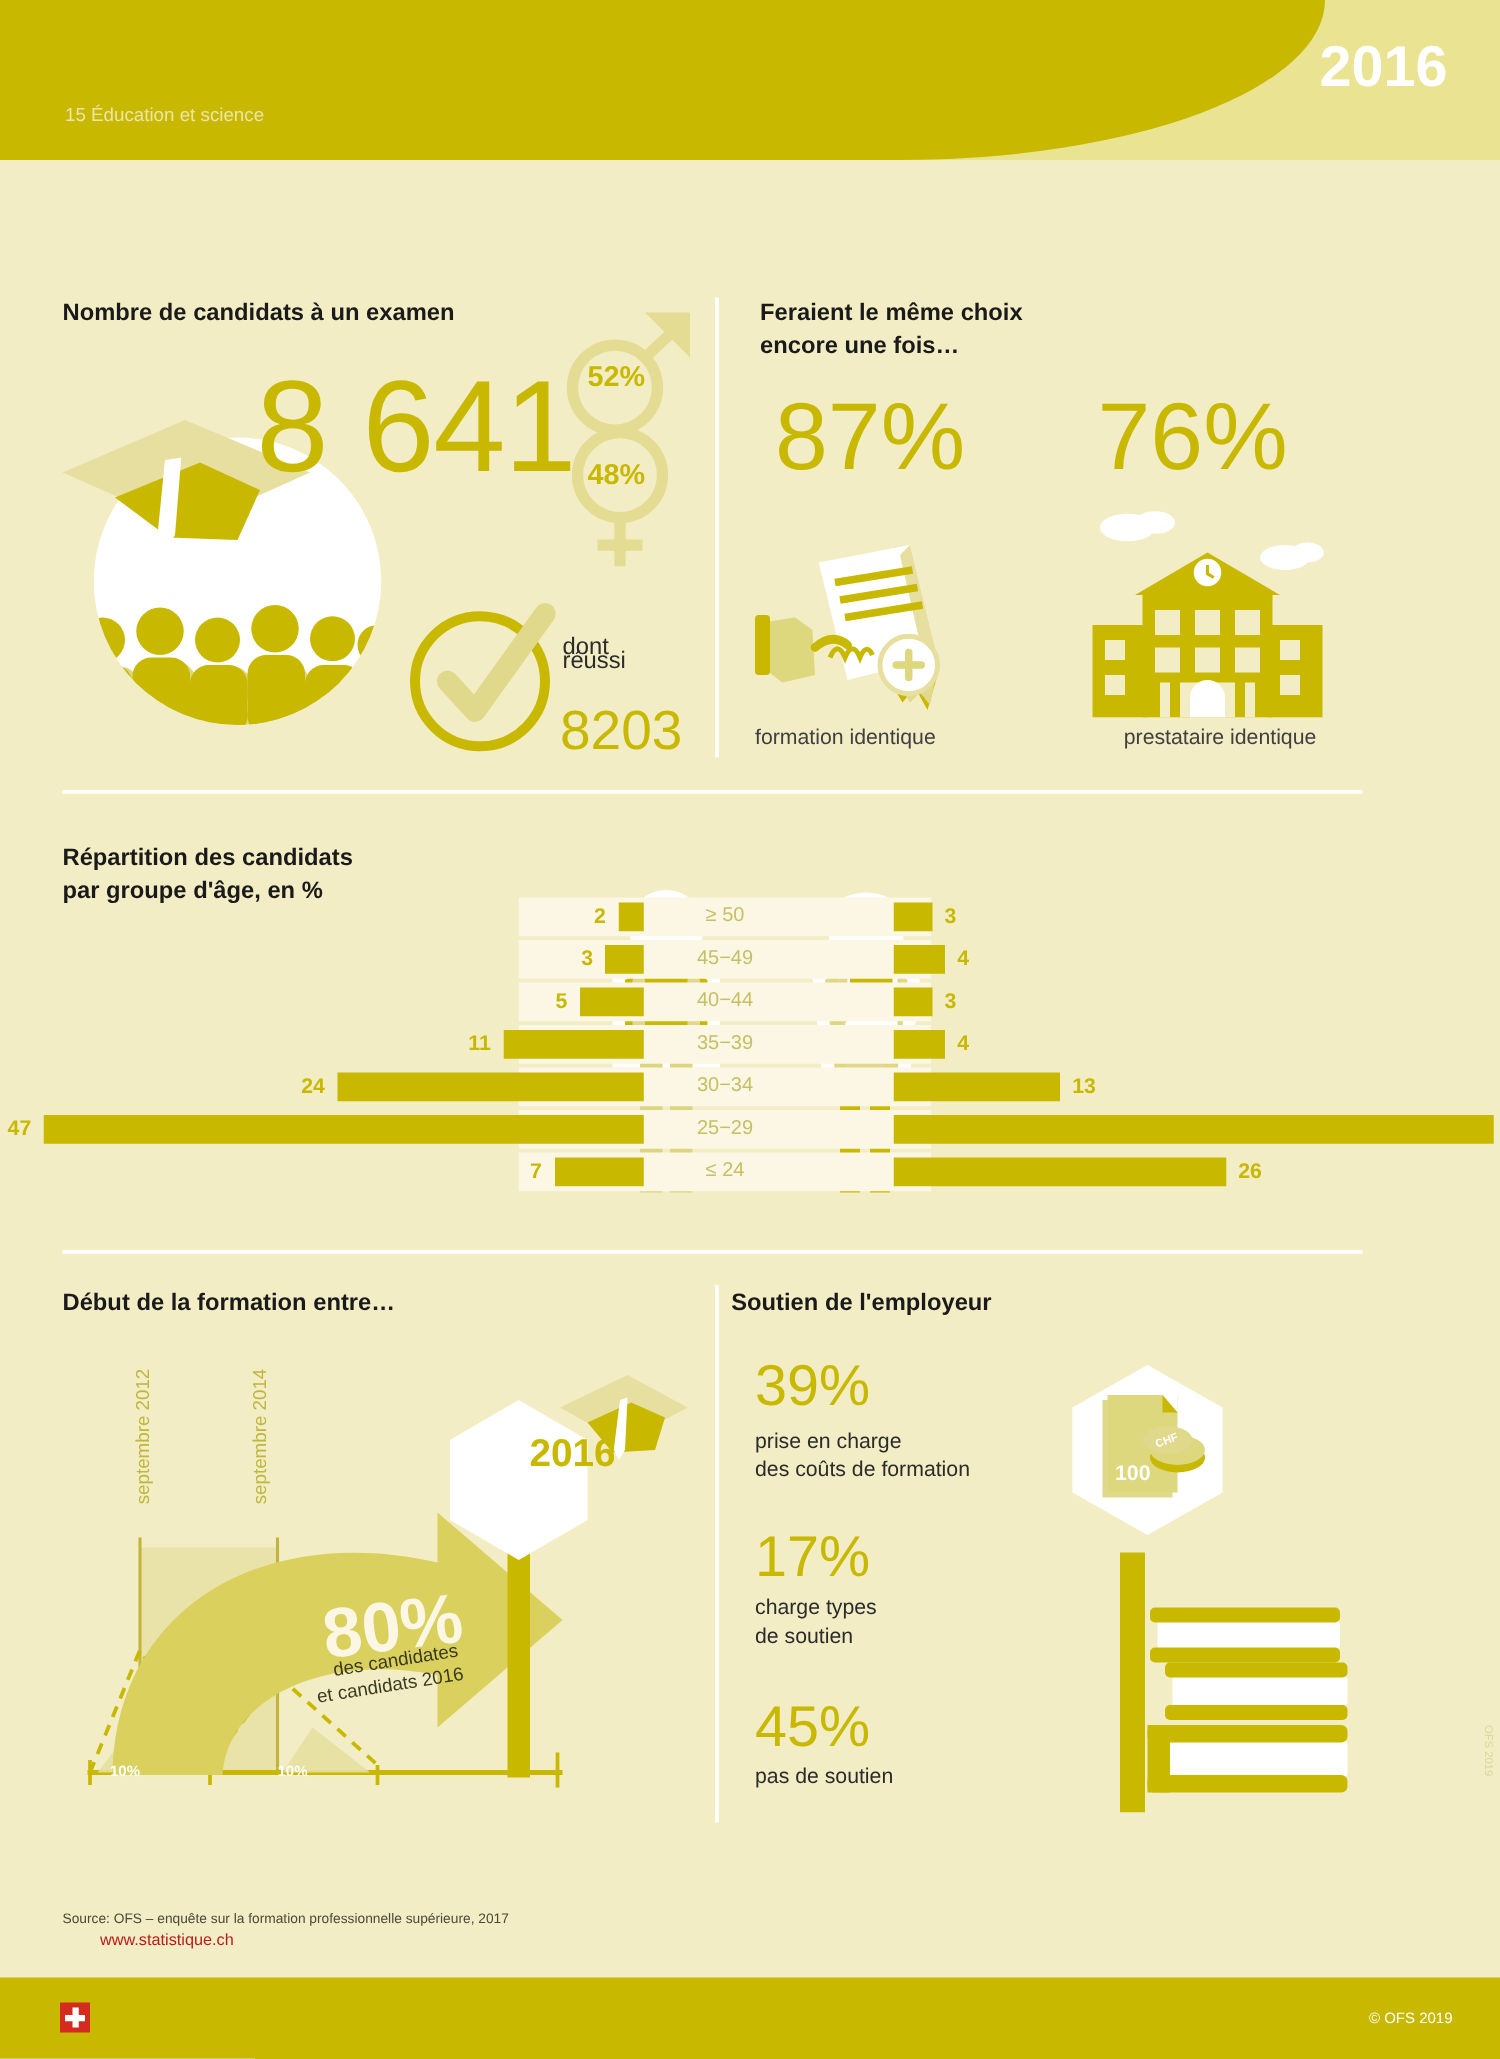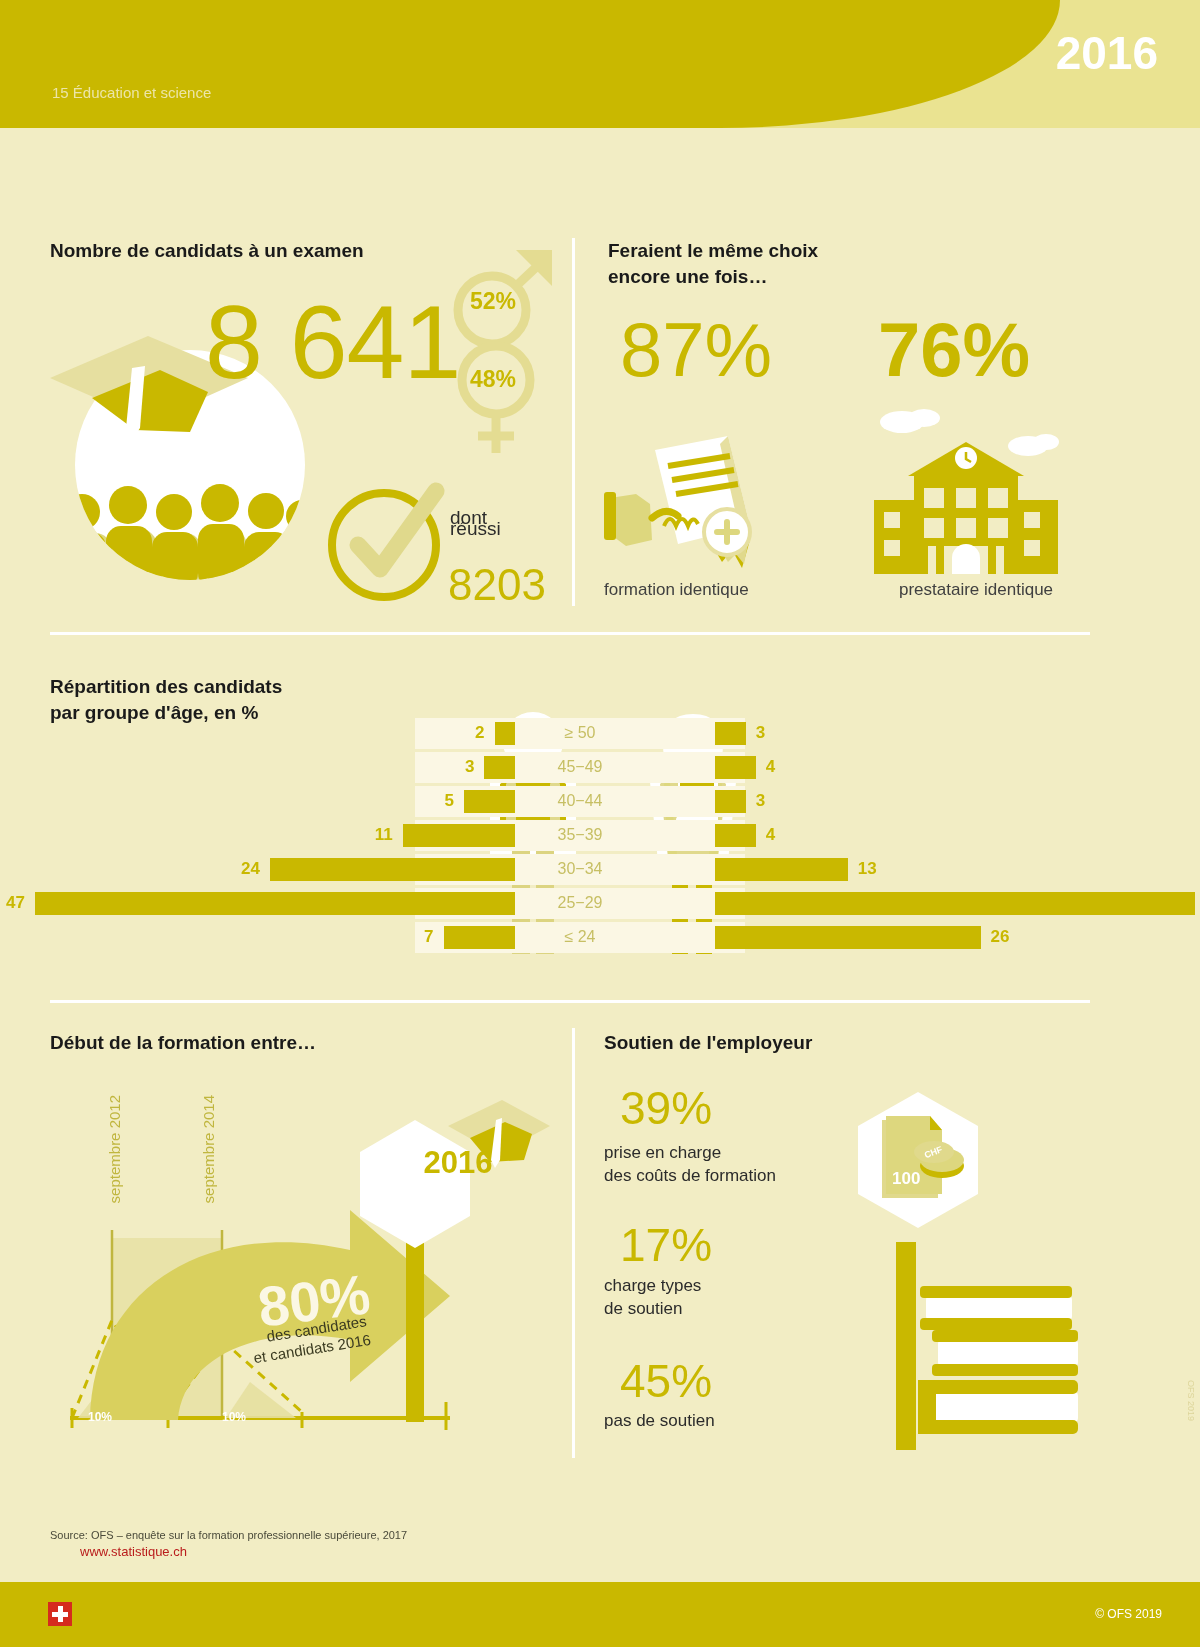--- a/index.html
+++ b/index.html
@@ -42,21 +42,21 @@
   #pct-m{left:470px;top:288px;}
   #pct-f{left:470px;top:366px;}
   #dont1{left:450px;top:507px;color:#2b2b2b;font-size:19px;}
   #dont2{left:450px;top:518px;color:#2b2b2b;font-size:19px;}
   #num8203{left:448px;top:560px;color:#c9b800;font-size:44px;font-weight:300;}
 
   
   #p2-title{left:608px;top:238px;}
   .bigpct{position:absolute;color:#c9b800;font-size:76px;font-weight:300;line-height:1;}
   #pct87{left:620px;top:312px;}
-  #pct76{left:878px;top:312px;font-weight:bold;}
+  #pct76{left:878px;top:312px;}
   .cap{position:absolute;color:#404040;font-size:17px;}
   #cap87{left:604px;top:580px;}
   #cap76{left:872px;top:580px;margin-left:27px;}
 
   
   #p3-title{left:50px;top:674px;}
   #pyr{left:80px;top:718px;width:1000px;height:240px;}
   .row{position:relative;height:31px;margin-bottom:3px;}
   .rowbg{position:absolute;left:335px;top:0;width:330px;height:31px;background:#fbf7e4;}
   .barL{position:absolute;right:565px;top:4px;height:23px;background:#c9b800;}
@@ -79,22 +79,22 @@
   #vl2014{left:200px;top:1095px;}
   #hexyear-txt{position:absolute;left:418px;top:1145px;width:80px;text-align:center;color:#c9b800;font-size:31px;font-weight:bold;}
   #arrow-pct{position:absolute;left:258px;top:1268px;color:#fbf7e4;font-size:56px;font-weight:bold;transform:rotate(-7deg);}
   #arrow-sub1{position:absolute;left:266px;top:1320px;color:#3a3a20;font-size:15px;transform:rotate(-9deg);}
   #arrow-sub2{position:absolute;left:253px;top:1340px;color:#3a3a20;font-size:15px;transform:rotate(-9deg);}
   .minipct{position:absolute;color:#ffffff;font-size:12px;font-weight:bold;}
   #mini1{left:88px;top:1410px;}
   #mini2{left:222px;top:1410px;}
 
   
-  #p5-title{left:604px;top:1030px;}
-  .sp{position:absolute;color:#c9b800;font-size:46px;font-weight:300;line-height:1;margin-left:16px;}
+  #p5-title{left:585px;top:1030px;}
+  .sp{position:absolute;color:#c9b800;font-size:46px;font-weight:300;line-height:1;}
   .sl{position:absolute;color:#2b2b2b;font-size:17px;line-height:1.35;}
   #sp39{left:604px;top:1085px;}
   #sl39{left:604px;top:1142px;}
   #sp17{left:604px;top:1222px;}
   #sl17{left:604px;top:1275px;}
   #sp45{left:604px;top:1358px;}
   #sl45{left:604px;top:1410px;}
 
   
   #source{left:50px;top:1529px;color:#4a4a3a;font-size:11px;}

